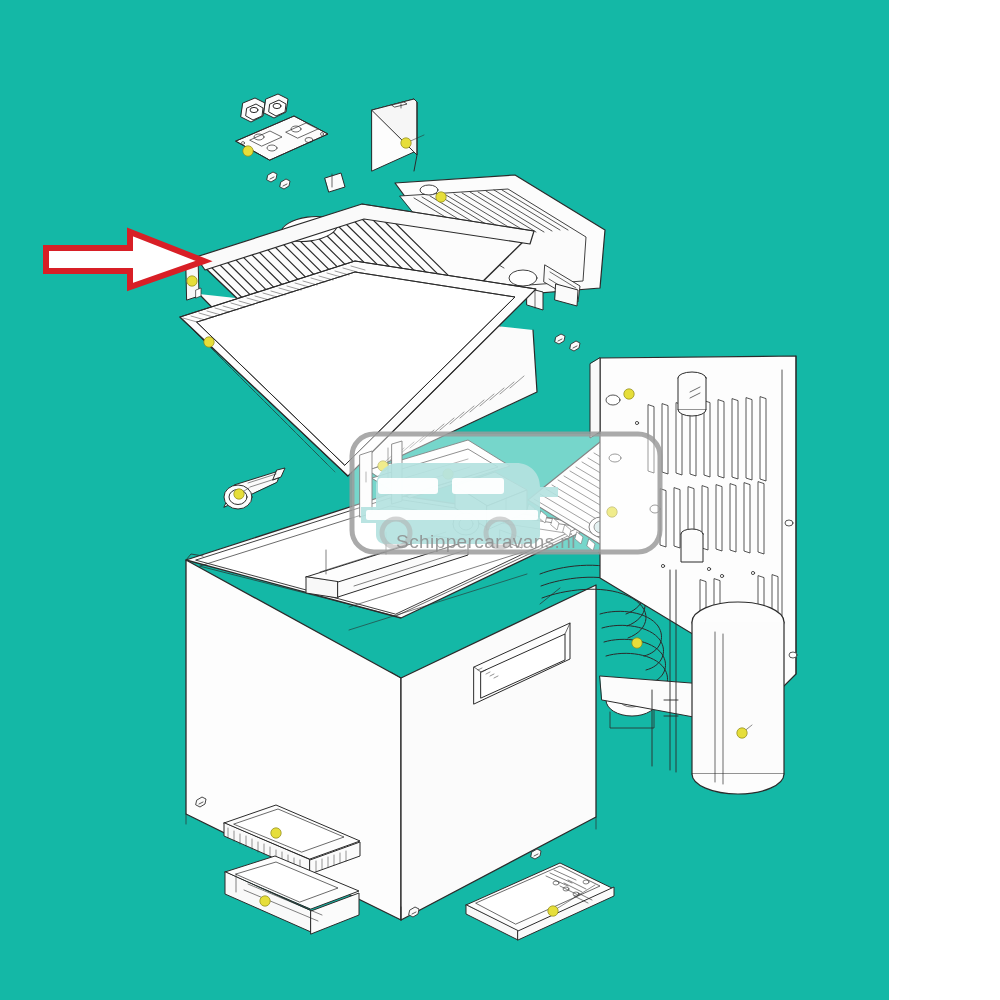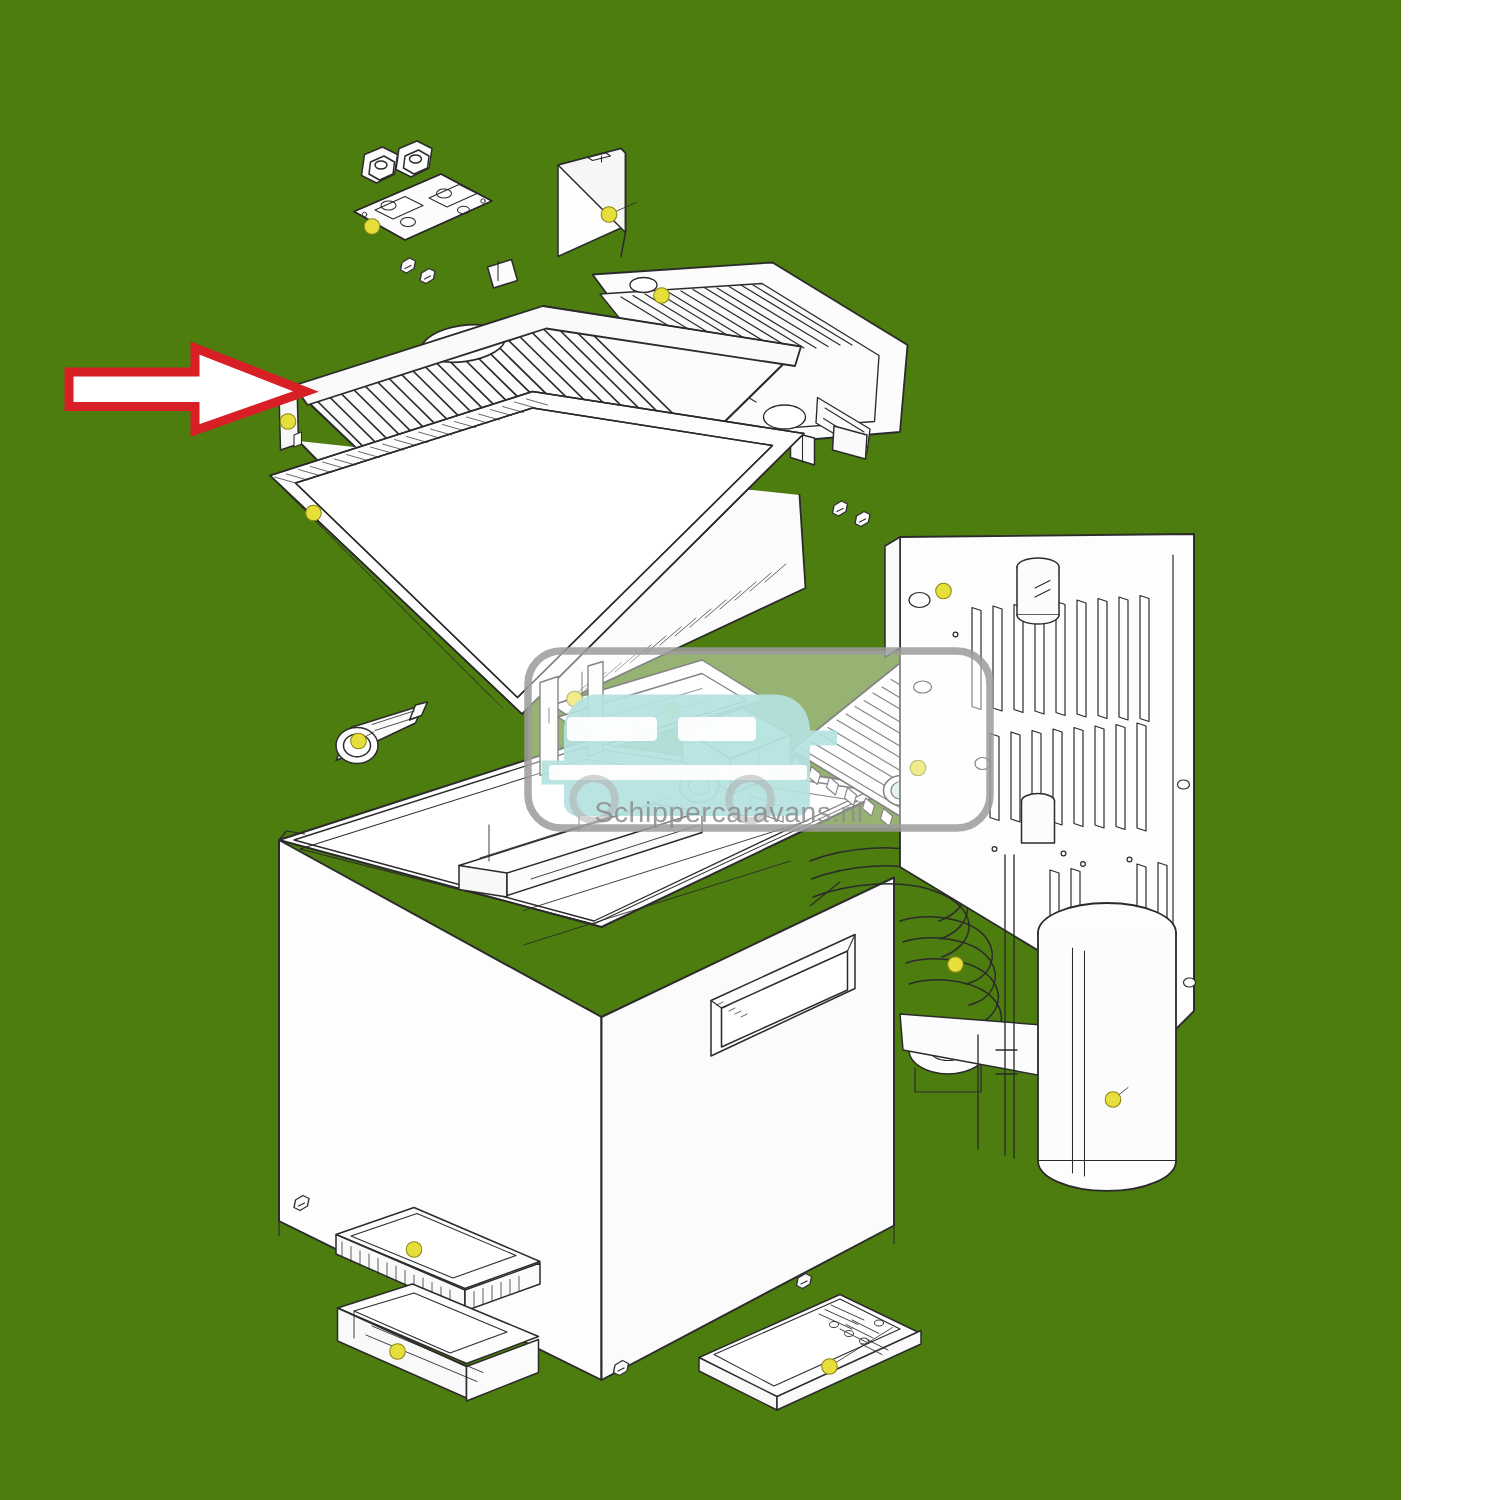--- a/index.html
+++ b/index.html
@@ -2,21 +2,21 @@
 <html><head>
 <meta charset="utf-8">
 <title>Exploded Parts Diagram</title>
 <style>
   html,body{margin:0;padding:0;background:#ffffff;}
   body{
     width:1000px;height:1000px;overflow:hidden;
     font-family:"Liberation Sans", sans-serif;
     position:relative;
   }
-  #stage{position:relative;width:934px;height:1000px;background:#4d7c0f;}
+  #stage{position:relative;width:844px;height:1000px;background:#14b8a6;padding-left:45px;}
   #diagram{position:absolute;left:0;top:0;width:1000px;height:1000px;}
   .wm-text{
     font-family:"Liberation Sans", sans-serif;
     font-size:19px;
     fill:#8d8d8d;
     opacity:.85;
     letter-spacing:.4px;
   }
 </style>
 </head>

